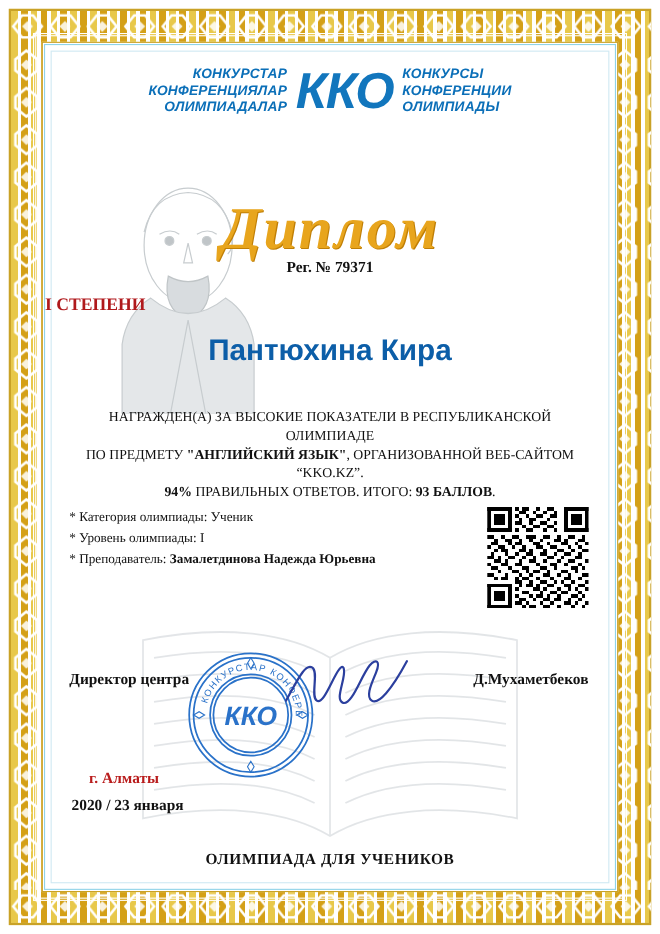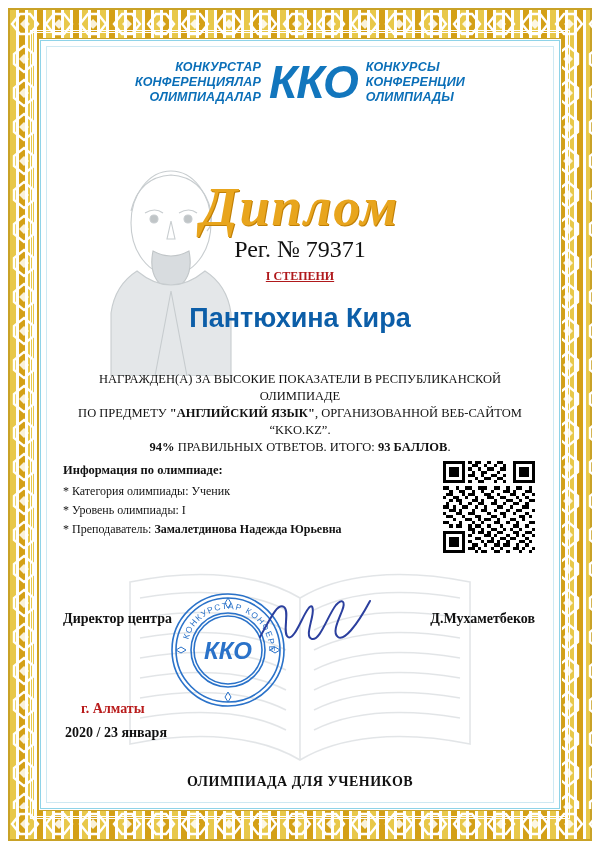--- a/index.html
+++ b/index.html
@@ -160,34 +160,32 @@
     color: #e8a51d;
     text-shadow: 1px 1px 0 #c07f06;
     letter-spacing: 2px;
   }
   .reg {
     position: absolute;
     left: 0;
     right: 0;
     top: 195px;
     text-align: center;
-    font-size: 24px;
-    font-weight: normal;
+    font-size: 14px;
+    font-weight: bold;
     color: #111111;
   }
   .degree {
     position: absolute;
     left: 0;
     right: 0;
     top: 228px;
-    text-align: center;
-    font-size: 12px;
+    font-size: 16px;
     font-weight: bold;
     color: #b0191c;
-    text-decoration: underline;
   }
   .winner {
     position: absolute;
     left: 0;
     right: 0;
     top: 262px;
     text-align: center;
     font-family: "Liberation Sans", sans-serif;
     font-size: 27px;
     font-weight: bold;
@@ -359,21 +357,20 @@
     <div class="winner">Пантюхина Кира</div>
 
     <div class="award">
       <span>НАГРАЖДЕН(А) ЗА ВЫСОКИЕ ПОКАЗАТЕЛИ В РЕСПУБЛИКАНСКОЙ ОЛИМПИАДЕ</span><br>
       <span>ПО ПРЕДМЕТУ </span><b>"АНГЛИЙСКИЙ ЯЗЫК"</b><span>, ОРГАНИЗОВАННОЙ ВЕБ-САЙТОМ</span><br>
       <span>“KKO.KZ”.</span><br>
       <b>94%</b><span> ПРАВИЛЬНЫХ ОТВЕТОВ. ИТОГО: </span><b>93 БАЛЛОВ</b><span>.</span>
     </div>
 
     <div class="info">
-      <div class="info-title">Информация по олимпиаде:</div>
       <div class="info-row">
         <span>* Категория олимпиады: </span><span>Ученик</span>
       </div>
       <div class="info-row">
         <span>* Уровень олимпиады: </span><span>I</span>
       </div>
       <div class="info-row">
         <span>* Преподаватель: </span><b>Замалетдинова Надежда Юрьевна</b>
       </div>
     </div>

